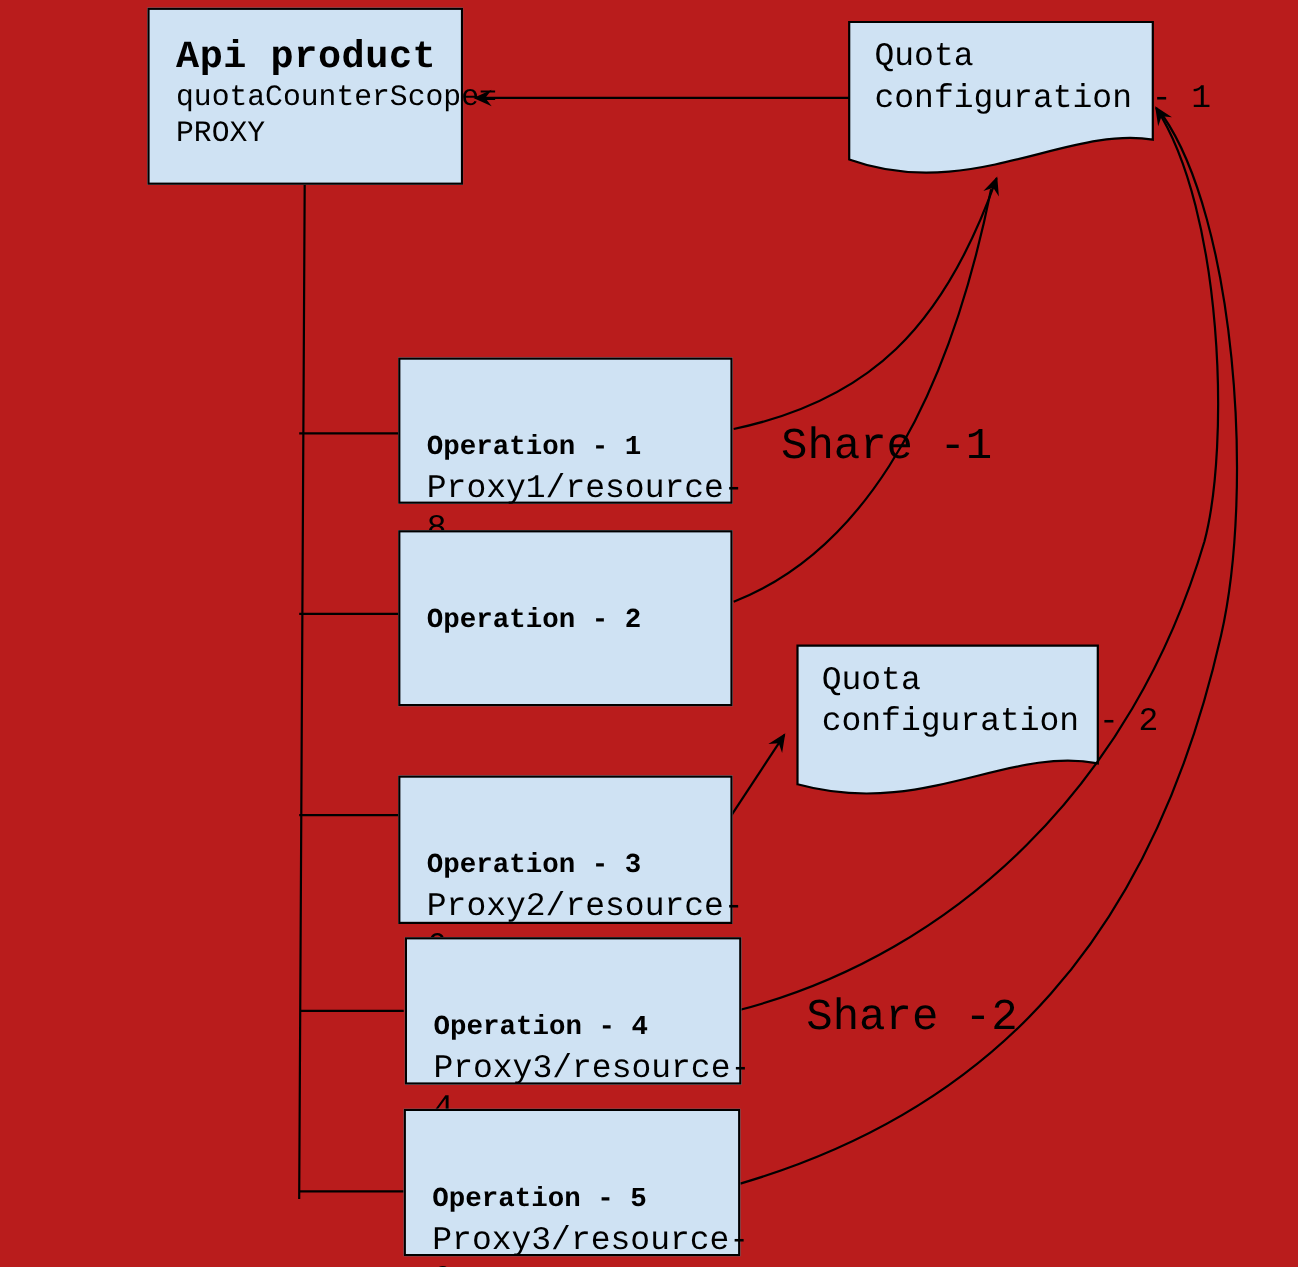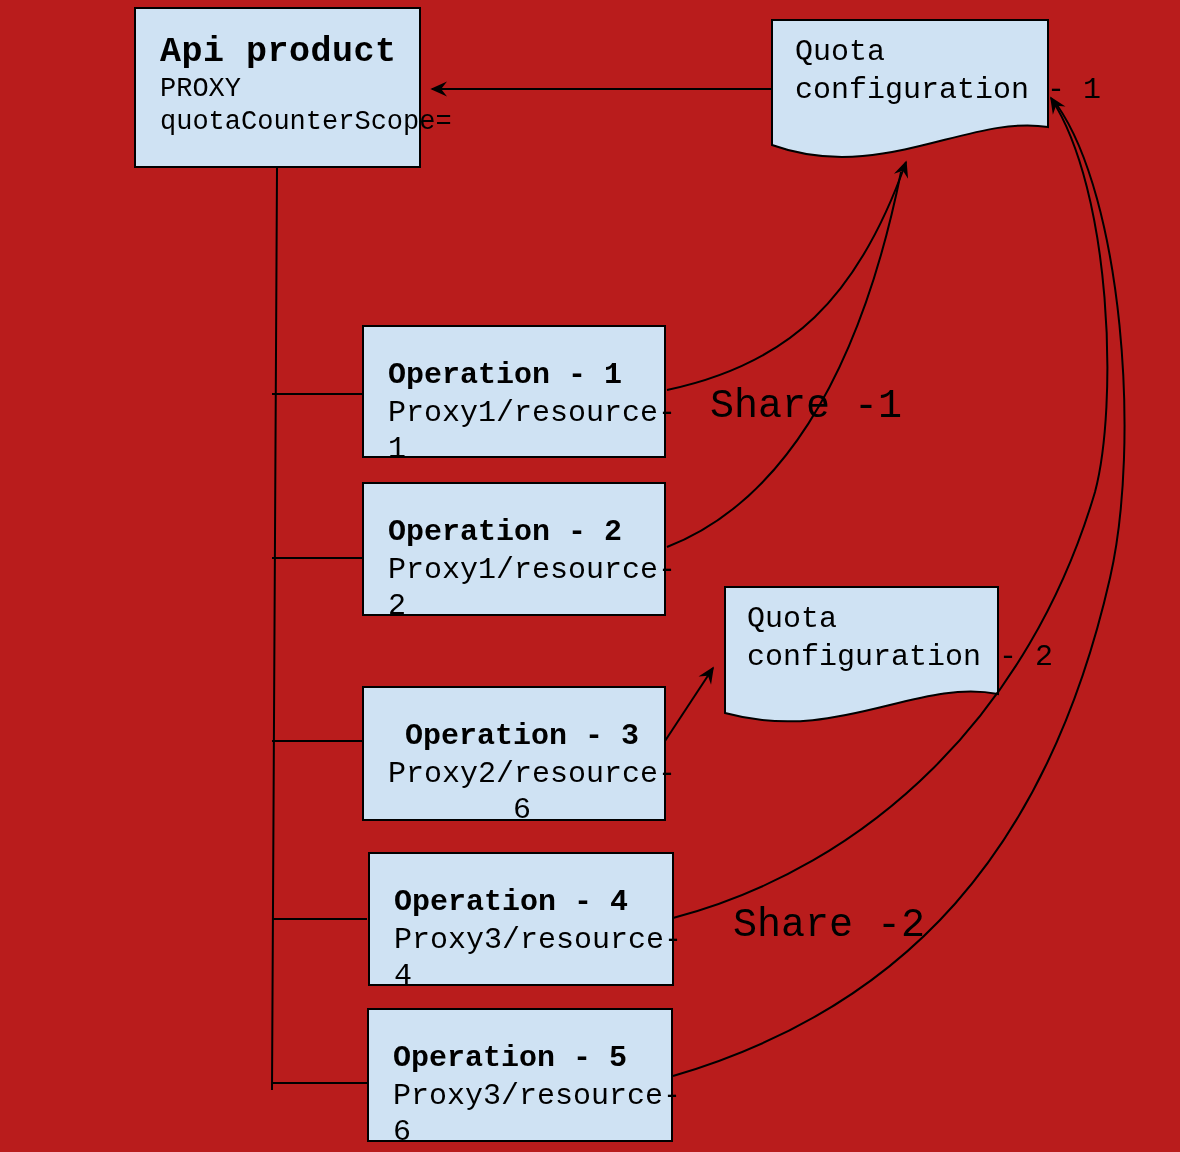--- a/index.html
+++ b/index.html
@@ -8,21 +8,21 @@
     font-family:Liberation Mono, monospace;color:#000;overflow:hidden;padding-left:25px;
   }
   .layer{position:absolute;left:0;top:0;width:1180px;height:1152px;}
   .node{
     position:absolute;background:#cfe2f3;border:2px solid #000;box-sizing:border-box;
   }
   .api-box{left:134px;top:7px;width:287px;height:161px;padding:22px 10px 0 24px;}
   .api-title{font-size:35px;font-weight:bold;line-height:42px;letter-spacing:0.5px;}
   .api-sub{font-size:27px;line-height:33px;}
   .op-box{width:304px;height:133px;padding:28px 8px 0 24px;}
-  .op-title{font-size:30px;font-weight:bold;line-height:40px;}
+  .op-title{font-size:25px;font-weight:bold;line-height:40px;margin-top:32px;}
   .op-sub{font-size:30px;line-height:36px;}
   .doc-text{position:absolute;font-size:30px;line-height:38px;}
   .share-label{position:absolute;font-size:40px;line-height:44px;white-space:nowrap;}
   svg{display:block;}
 </style>
 </head>
 <body>
 
 <div class="canvas">
 
@@ -51,42 +51,41 @@
 
     <path d="M 665 741 L 713 668" fill="none" stroke="#000" stroke-width="2" marker-end="url(#arrowhead)"></path>
 
     <path d="M 673 918 C 870 866 1030 712 1095 492 C 1118 405 1112 192 1051 98" fill="none" stroke="#000" stroke-width="2" marker-end="url(#arrowhead)"></path>
 
     <path d="M 673 1076 C 905 1008 1048 850 1110 578 C 1141 442 1122 198 1057 105" fill="none" stroke="#000" stroke-width="2"></path>
   </svg>
 
   <div class="node api-box">
     <div class="api-title">Api product</div>
+    <div class="api-sub">quotaCounterScope=</div>
     <div class="api-sub">PROXY</div>
-    <div class="api-sub">quotaCounterScope=</div>
   </div>
 
   <div class="doc-text" style="left:795px;top:33px;">
     <div>Quota</div>
     <div>configuration - 1</div>
   </div>
   <div class="doc-text" style="left:747px;top:600px;">
     <div>Quota</div>
     <div>configuration - 2</div>
   </div>
 
   <div class="node op-box" style="left:362px;top:325px;">
     <div class="op-title">Operation - 1</div>
-    <div class="op-sub">Proxy1/resource-1</div>
+    <div class="op-sub">Proxy1/resource-8</div>
   </div>
-  <div class="node op-box" style="left:362px;top:482px;height:134px;">
+  <div class="node op-box" style="left:362px;top:482px;height:160px;">
     <div class="op-title">Operation - 2</div>
-    <div class="op-sub">Proxy1/resource-2</div>
   </div>
-  <div class="node op-box" style="left:362px;top:686px;height:135px;text-align:center;">
+  <div class="node op-box" style="left:362px;top:705px;height:135px;">
     <div class="op-title">Operation - 3</div>
     <div class="op-sub">Proxy2/resource-6</div>
   </div>
   <div class="node op-box" style="left:368px;top:852px;width:306px;height:134px;">
     <div class="op-title">Operation - 4</div>
     <div class="op-sub">Proxy3/resource-4</div>
   </div>
   <div class="node op-box" style="left:367px;top:1008px;width:306px;height:134px;">
     <div class="op-title">Operation - 5</div>
     <div class="op-sub">Proxy3/resource-6</div>

